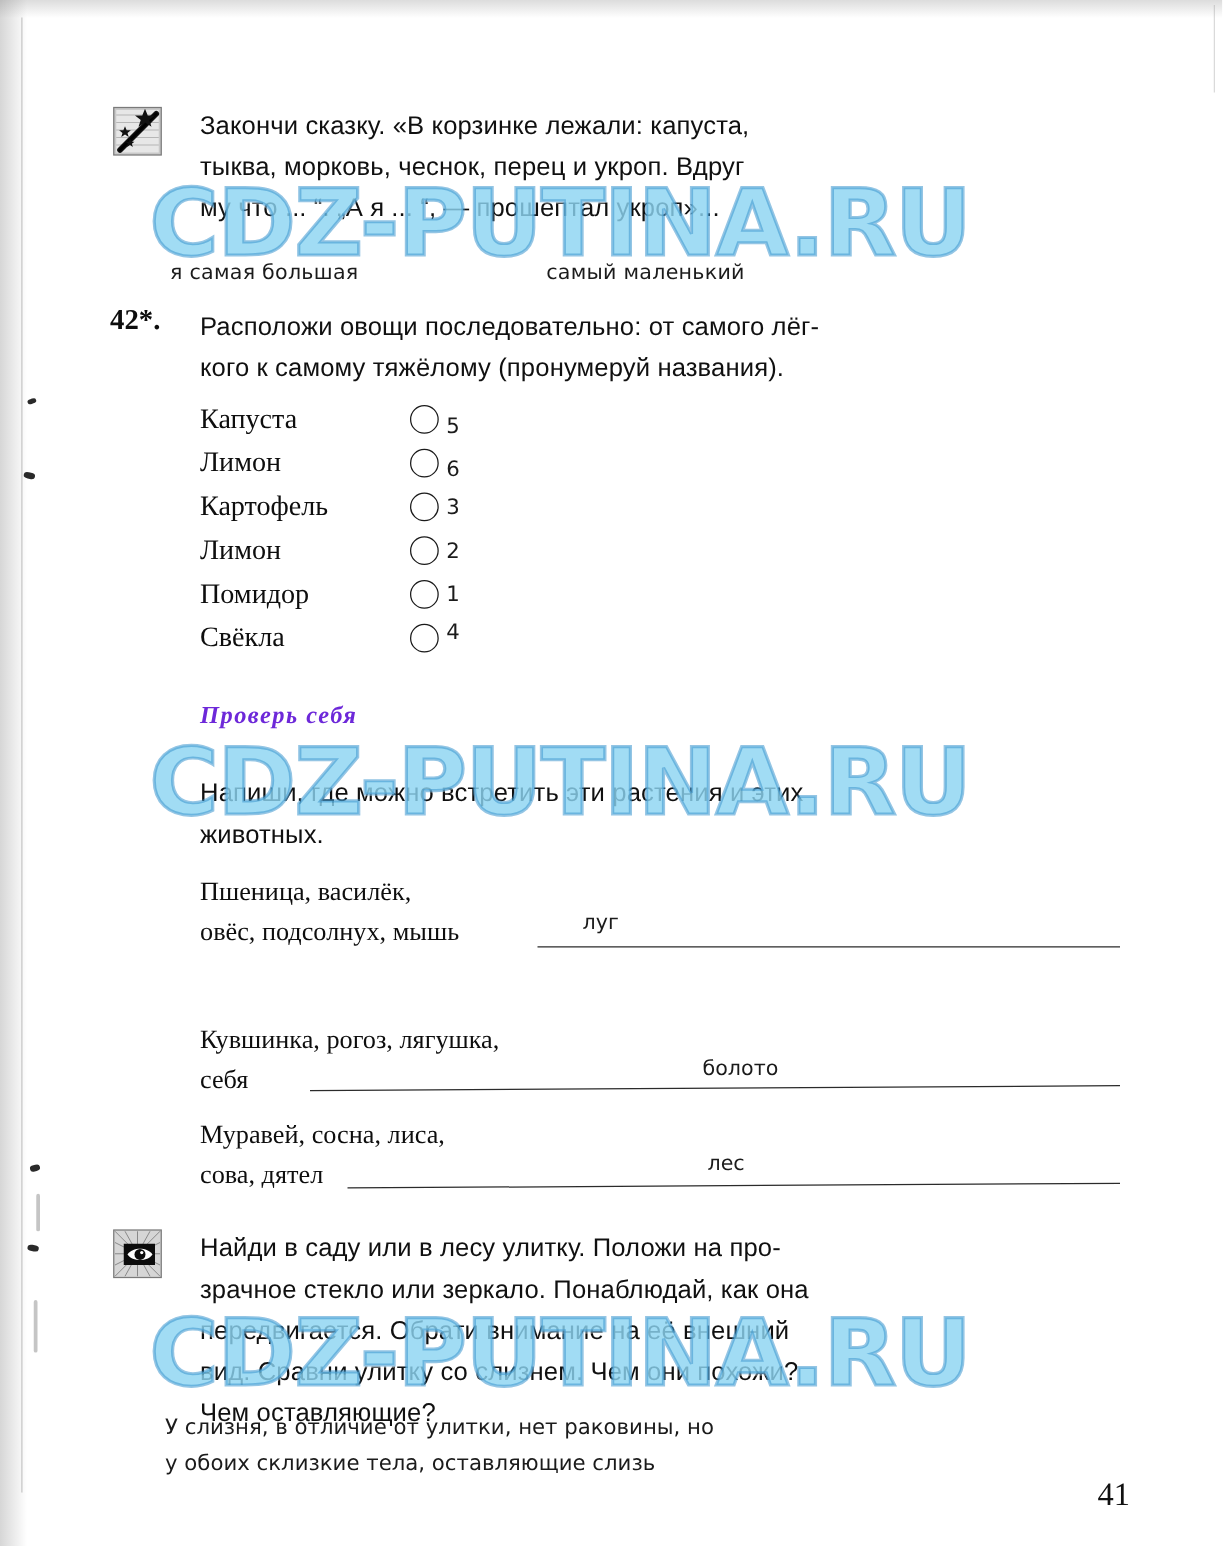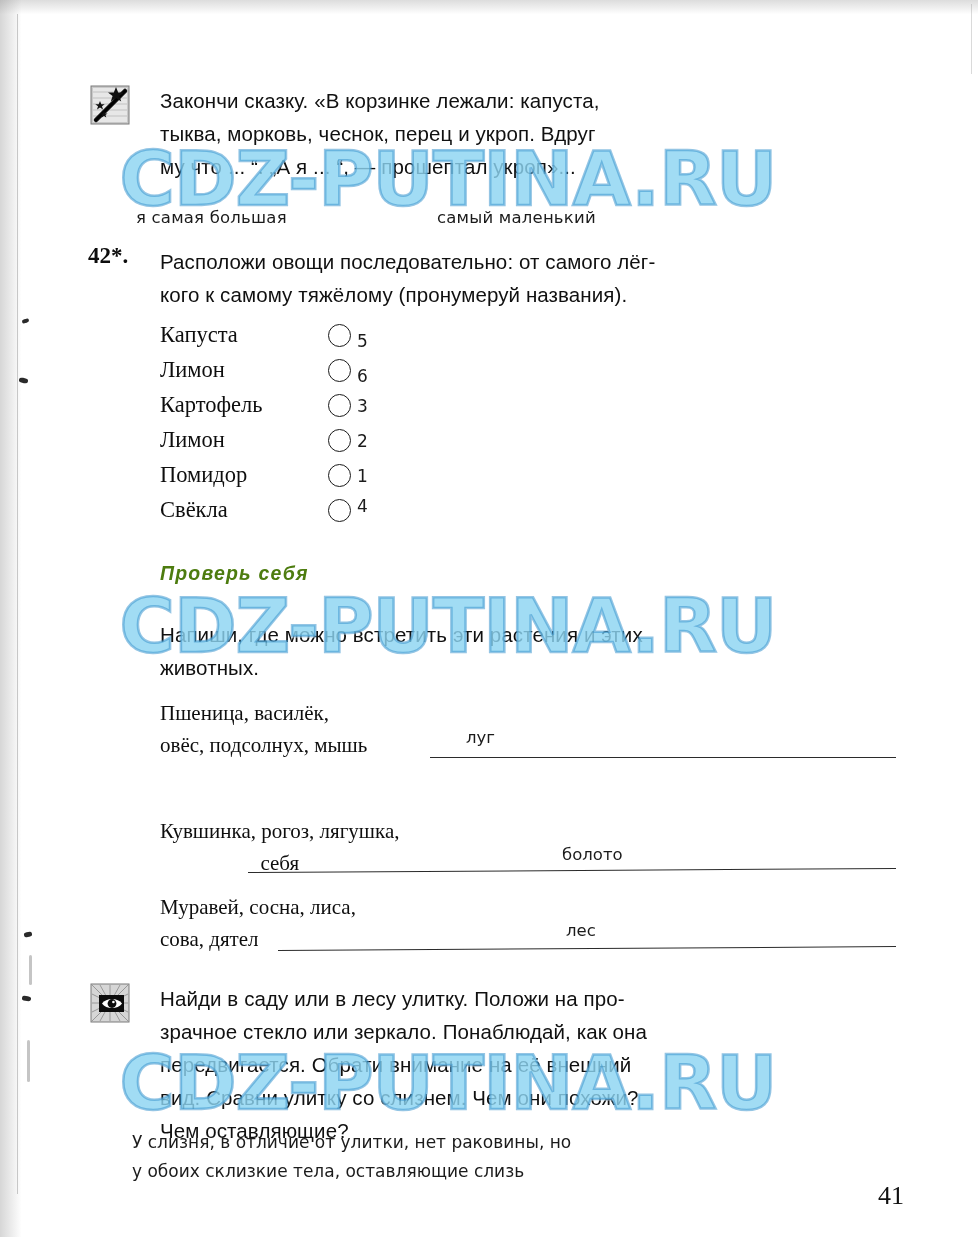--- a/index.html
+++ b/index.html
@@ -117,32 +117,32 @@
     margin-left: 6px;
     margin-top: 11px;
   }
   .veg-num.up { margin-top: 1px; }
   .veg-num.mid { margin-top: 6px; }
 
   
   .check-head {
     position: absolute;
     left: 160px; top: 562px;
-    font-family: Liberation Sans, sans-serif;
+    font-family: Liberation Serif, serif;
     font-style: italic;
     font-weight: bold;
     font-size: 19.5px;
     letter-spacing: 1.2px;
-    color: #4d7c0f;
+    color: #6d28d9;
   }
 
   
   .ans-group { position: absolute; left: 160px; }
   .ans-line-1 { top: 697px; }
-  .ans-line-2 { top: 815px; text-align: center; }
+  .ans-line-2 { top: 815px; }
   .ans-line-3 { top: 891px; }
   .prompt {
     font-family: Liberation Serif, serif;
     font-size: 21px;
     color: #0e0e0e;
     line-height: 32px;
     white-space: nowrap;
   }
   .rule {
     position: absolute;

